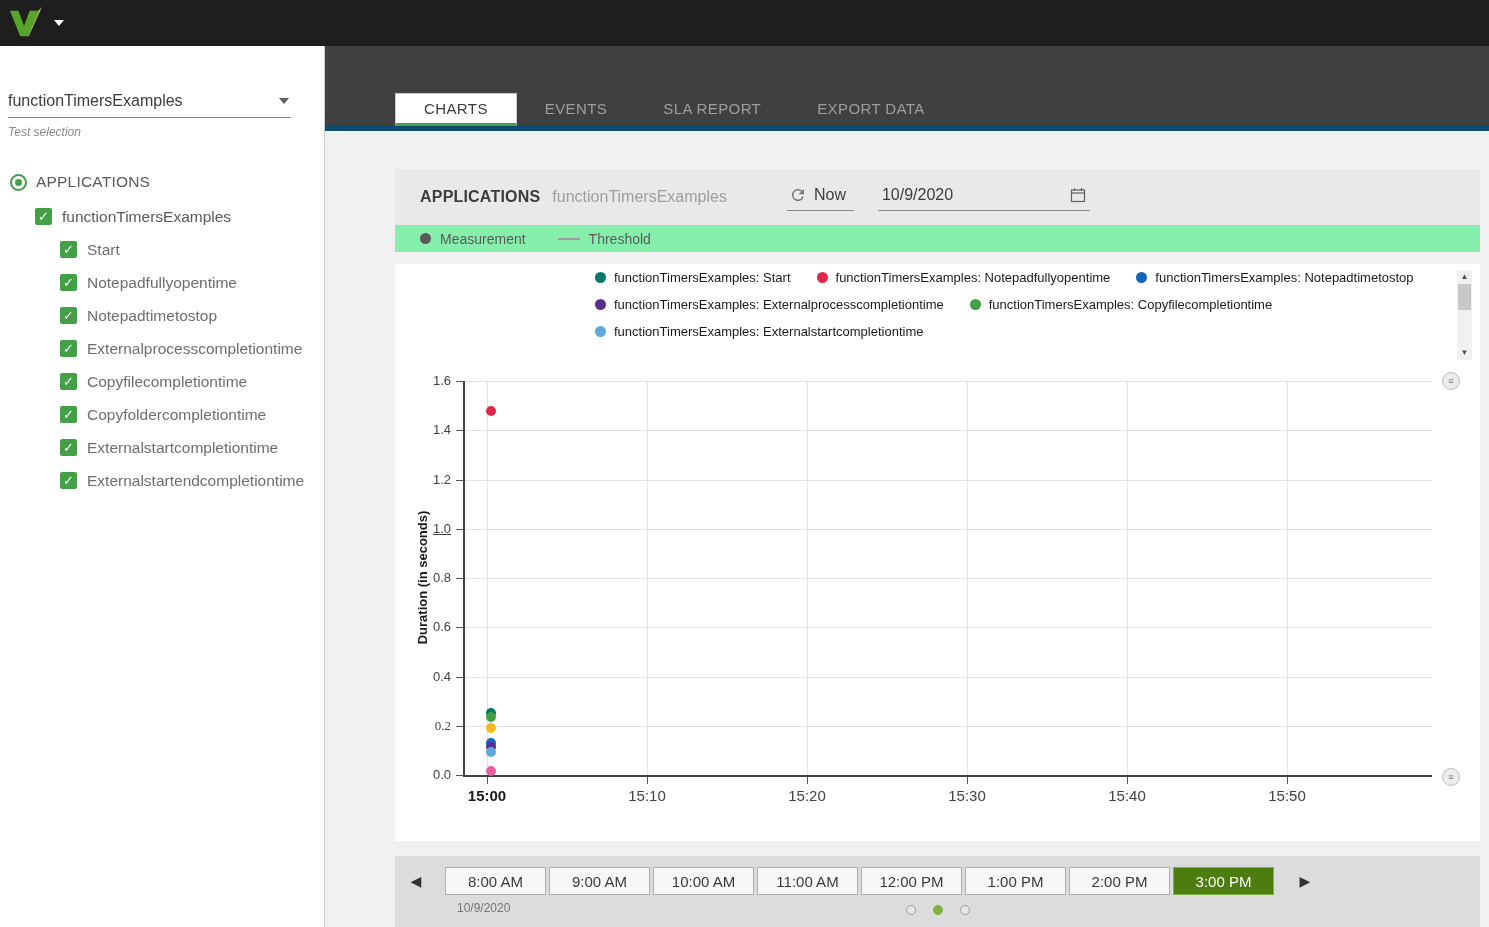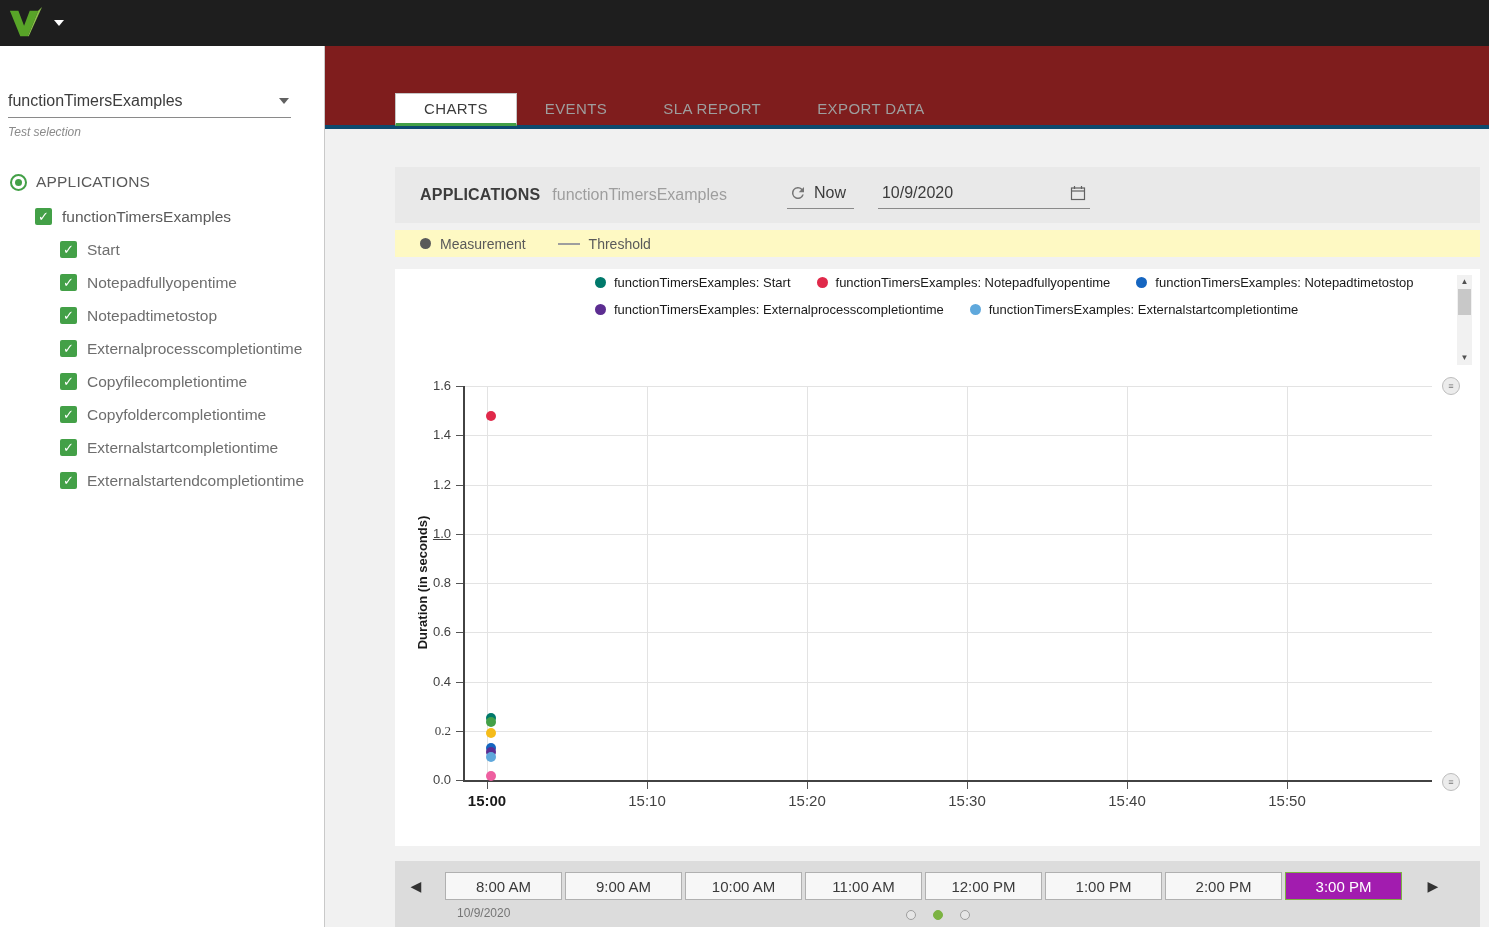--- a/index.html
+++ b/index.html
@@ -34,21 +34,21 @@
   .tree-item { display: flex; align-items: center; height: 33px; cursor: pointer; }
   .tree-item.root { padding-left: 35px; }
   .tree-item.child { padding-left: 60px; }
   .checkbox { width: 17px; height: 17px; background: #43A047; border-radius: 2px; color: #fff;
     font-size: 13px; line-height: 17px; text-align: center; flex-shrink: 0; }
   .tree-label { font-size: 15.5px; color: #6e6e6e; margin-left: 10px; }
   .tree-item.root .tree-label { color: #5a5a5a; }
 
   
   .main { flex: 1; display: flex; flex-direction: column; min-width: 0; }
-  .tabs-area { background: #7f1d1d; padding: 46px 0 0 70px; border-bottom: 4px solid #0c4a6e; }
+  .tabs-area { background: #404040; padding: 46px 0 0 70px; border-bottom: 6px solid #0c4a6e; }
   .tabs-row { display: flex; align-items: flex-end; }
   .tab { height: 33px; line-height: 33px; padding: 0 28px; font-size: 15px; color: #9e9e9e;
     letter-spacing: .4px; cursor: pointer; }
   .tab.active { background: #fff; border: 1px solid #c6c6c6; border-bottom: 3px solid #43A047;
     color: #3c3c3c; margin-bottom: -1px; line-height: 30px; }
 
   .content { flex: 1; padding: 38px 9px 0 70px; background: #f1f1f1; }
 
   
   .panel-header { height: 56px; background: #e9e9e9; display: flex; align-items: center;
@@ -60,21 +60,21 @@
   .now-label { font-size: 16px; color: #3c3c3c; margin-left: 7px; }
   .date-group { display: flex; align-items: center; justify-content: space-between; width: 212px;
     margin-left: 24px; border-bottom: 1px solid #8a8a8a; padding: 2px 4px 6px 4px; cursor: text; }
   .date-value { font-size: 16px; color: #3c3c3c; }
   .range-group { margin-left: auto; margin-right: 2px; display: flex; }
   .range-btn { height: 27px; padding: 0 15px; background: #fbfbfb; border: 1px solid #bdbdbd;
     margin-left: -1px; font-size: 14px; color: #3c3c3c; font-family: inherit; cursor: pointer; }
   .range-btn.active { background: #8BC34A; border-color: #7CB342; color: #fff; position: relative; }
 
   
-  .legend-strip { height: 27px; background: #fef9c3; margin-top: 7px; display: flex; align-items: center;
+  .legend-strip { height: 27px; background: #86efac; display: flex; align-items: center;
     padding-left: 25px; font-size: 14px; color: #5a5a5a; }
   .meas-dot { width: 11px; height: 11px; border-radius: 50%; background: #5a5a5a; margin-right: 9px; }
   .thresh-line { width: 22px; height: 2px; background: #9e9e9e; margin: 0 9px 0 32px; }
 
   
   .chart-panel { background: #fff; height: 577px; position: relative; }
   .chart-legend { margin: 12px 0 0 200px; width: 880px; height: 82px; overflow: hidden;
     display: flex; flex-wrap: wrap; align-content: flex-start; }
   .legend-item { display: inline-flex; align-items: center; margin-right: 26px; height: 27px; cursor: pointer; }
   .legend-dot { width: 11px; height: 11px; border-radius: 50%; margin-right: 8px; flex-shrink: 0; }
@@ -105,23 +105,23 @@
   .range-handle.top { top: 108px; }
   .range-handle.bottom { top: 504px; }
 
   
   .timeline { margin-top: 15px; height: 75px; background: #dcdcdc; position: relative; }
   .tl-row { display: flex; align-items: center; padding-top: 11px; }
   .tl-arrow { width: 30px; margin-left: 6px; background: none; border: none; font-size: 14px;
     color: #333; cursor: pointer; font-family: inherit; }
   .tl-arrow.right { margin-left: 16px; }
   .slots { display: flex; gap: 3px; margin-left: 14px; }
-  .slot { width: 117px; height: 28px; background: #f7f7f7; border: 1px solid #b0b0b0; font-size: 15px;
+  .slot { width: 101px; height: 28px; background: #f7f7f7; border: 1px solid #b0b0b0; font-size: 15px;
     color: #3a3a3a; font-family: inherit; cursor: pointer; }
-  .slot.active { background: #a21caf; border-color: #7CB342; color: #fff; }
+  .slot.active { background: #4d7c0f; border-color: #7CB342; color: #fff; }
   .tl-footer { position: relative; }
   .tl-date { margin: 6px 0 0 62px; font-size: 12px; color: #757575; }
   .dots { position: absolute; left: 50%; top: 4px; transform: translateX(-50%); display: flex; gap: 17px; }
   .pgdot { width: 10px; height: 10px; border-radius: 50%; background: #e6e6e6; border: 1px solid #9e9e9e; cursor: pointer; }
   .pgdot.active { background: #7CB342; border-color: #7CB342; }
 </style>
 </head>
 <body>
 
 <div class="topbar">
@@ -241,20 +241,24 @@
               <span class="legend-dot" style="background: rgb(224, 41, 74);"></span>
               <span class="legend-text">functionTimersExamples: Notepadfullyopentime</span>
             </span>
             <span class="legend-item">
               <span class="legend-dot" style="background: rgb(21, 101, 192);"></span>
               <span class="legend-text">functionTimersExamples: Notepadtimetostop</span>
             </span>
             <span class="legend-item">
               <span class="legend-dot" style="background: rgb(92, 45, 145);"></span>
               <span class="legend-text">functionTimersExamples: Externalprocesscompletiontime</span>
+            </span>
+            <span class="legend-item">
+              <span class="legend-dot" style="background: rgb(67, 160, 71);"></span>
+              <span class="legend-text">functionTimersExamples: Copyfilecompletiontime</span>
             </span>
             <span class="legend-item">
               <span class="legend-dot" style="background: rgb(95, 168, 220);"></span>
               <span class="legend-text">functionTimersExamples: Externalstartcompletiontime</span>
             </span>
             <span class="legend-item"></span>
           </div>
 
         <div class="lscroll">
           <div class="lscroll-btn">▲</div>

